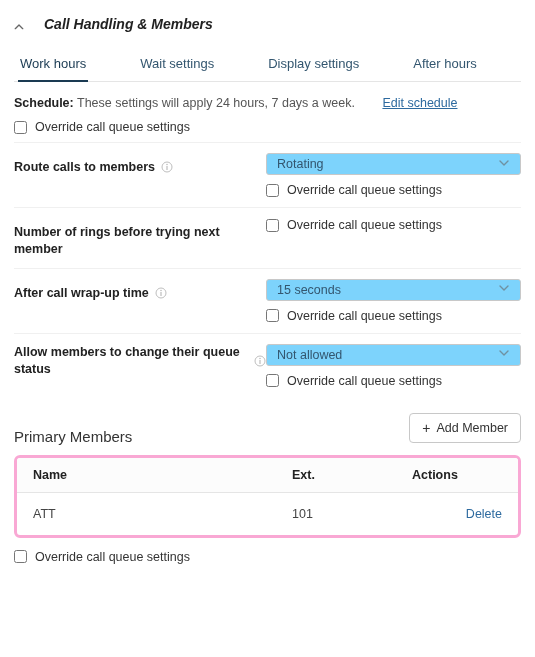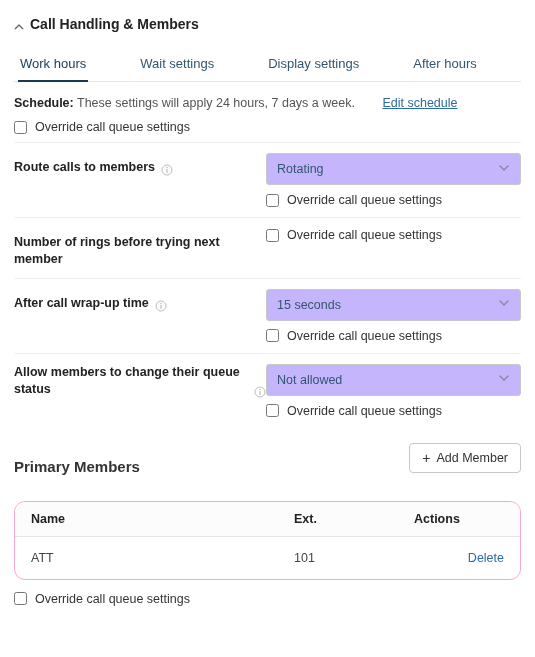--- a/index.html
+++ b/index.html
@@ -16,22 +16,23 @@
     background: #fff;
     box-shadow: 2px 4px 10px rgba(0,0,0,0.25);
     position: relative;
     padding: 14px 14px 14px 14px;
     display: flex;
     flex-direction: column;
   }
   .panel-header {
     display: flex;
     align-items: flex-end;
-    gap: 6px;
+    gap: 20px;
     padding: 2px 0 10px 0;
+    font-style: italic;
   }
   .chevron-up {
     width: 10px; height: 10px;
     display: inline-block;
   }
   .chevron-up svg { display: block; }
   .panel-title { font-weight: 600; font-size: 14px; color: #222; }
   .tabs {
     display: flex;
     gap: 54px;
@@ -89,43 +90,43 @@
     padding: 10px 0 10px 0;
   }
   .setting-row:last-of-type { border-bottom: none; }
   .setting-label {
     width: 252px;
     flex-shrink: 0;
     font-weight: 600;
     font-size: 12.5px;
     color: #222;
     display: flex;
-    align-items: flex-end;
+    align-items: center;
     gap: 6px;
     padding-top: 6px;
     line-height: 1.35;
   }
   .info-icon {
     width: 12px; height: 12px;
     display: inline-flex;
     opacity: 0.55;
     flex-shrink: 0;
   }
   .setting-control {
     flex: 1;
     display: flex;
     flex-direction: column;
     gap: 8px;
   }
   .select {
     width: 100%;
-    height: 32px;
+    height: 22px;
     border: 1px solid #c8c8c8;
     border-radius: 3px;
-    background: #c4b5fd;
+    background: #7dd3fc;
     display: flex;
     align-items: center;
     justify-content: space-between;
     padding: 0 10px;
     font-size: 12.5px;
     color: #33566f;
     cursor: pointer;
   }
   .select .chev { opacity: 0.6; }
   .inline-checkbox {
@@ -134,21 +135,21 @@
     gap: 8px;
     font-size: 12.5px;
     color: #333;
   }
   .inline-checkbox input[type="checkbox"] {
     width: 13px; height: 13px;
   }
   .section-title {
     font-size: 15px;
     color: #333;
-    font-weight: 700;
+    font-weight: 400;
     margin-top: 16px;
   }
   .members-header {
     display: flex;
     align-items: center;
     justify-content: space-between;
     padding: 14px 0 10px 0;
   }
   .add-btn {
     border: 1px solid #c8c8c8;
@@ -158,24 +159,23 @@
     padding: 0 12px;
     display: inline-flex;
     align-items: center;
     gap: 6px;
     font-size: 12.5px;
     color: #333;
     cursor: pointer;
   }
   .plus { font-size: 14px; line-height: 1; }
   .table {
-    border: 1px solid #f9a8d4;
-    border-radius: 11px;
+    border: 3px solid #f9a8d4;
+    border-radius: 6px;
     overflow: hidden;
-    margin-top: 16px;
   }
   .table-header, .table-row {
     display: grid;
     grid-template-columns: 1fr 120px 90px;
     align-items: center;
     padding: 10px 16px;
     font-size: 12.5px;
   }
   .table-header {
     background: #fcfcfc;

